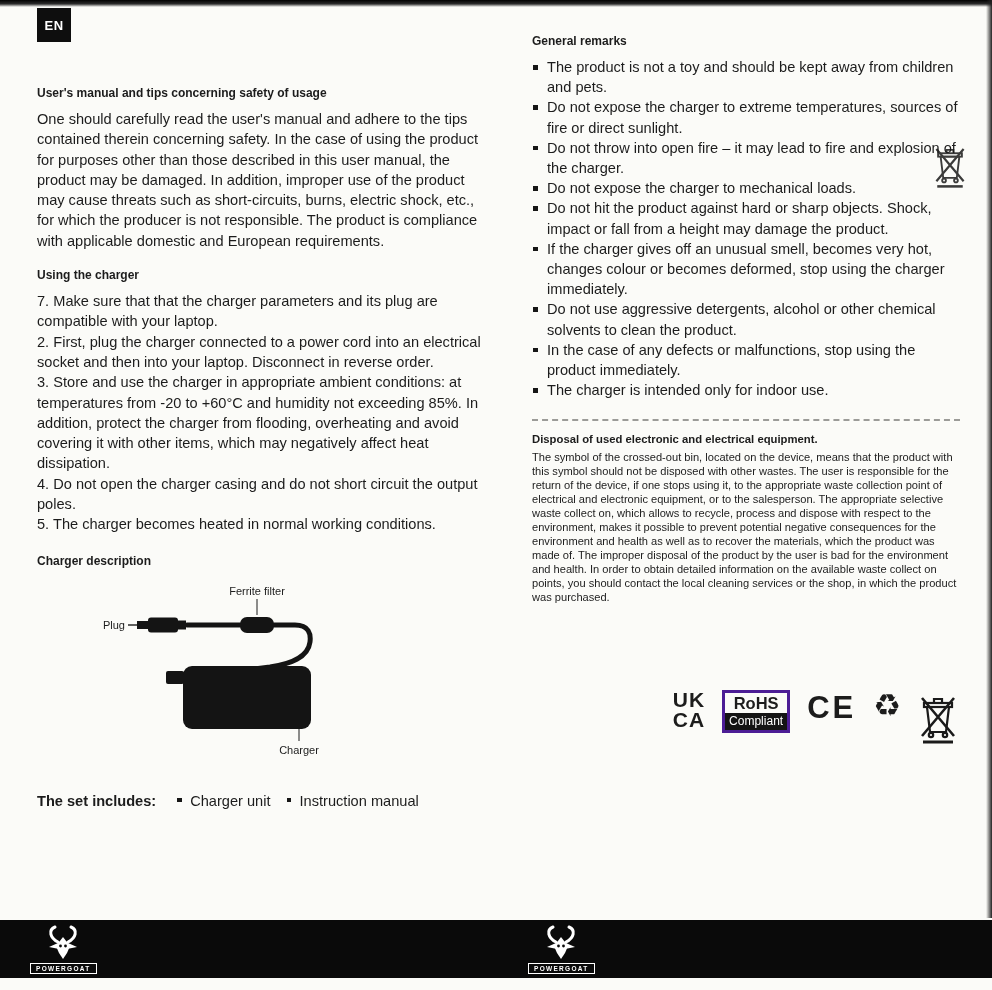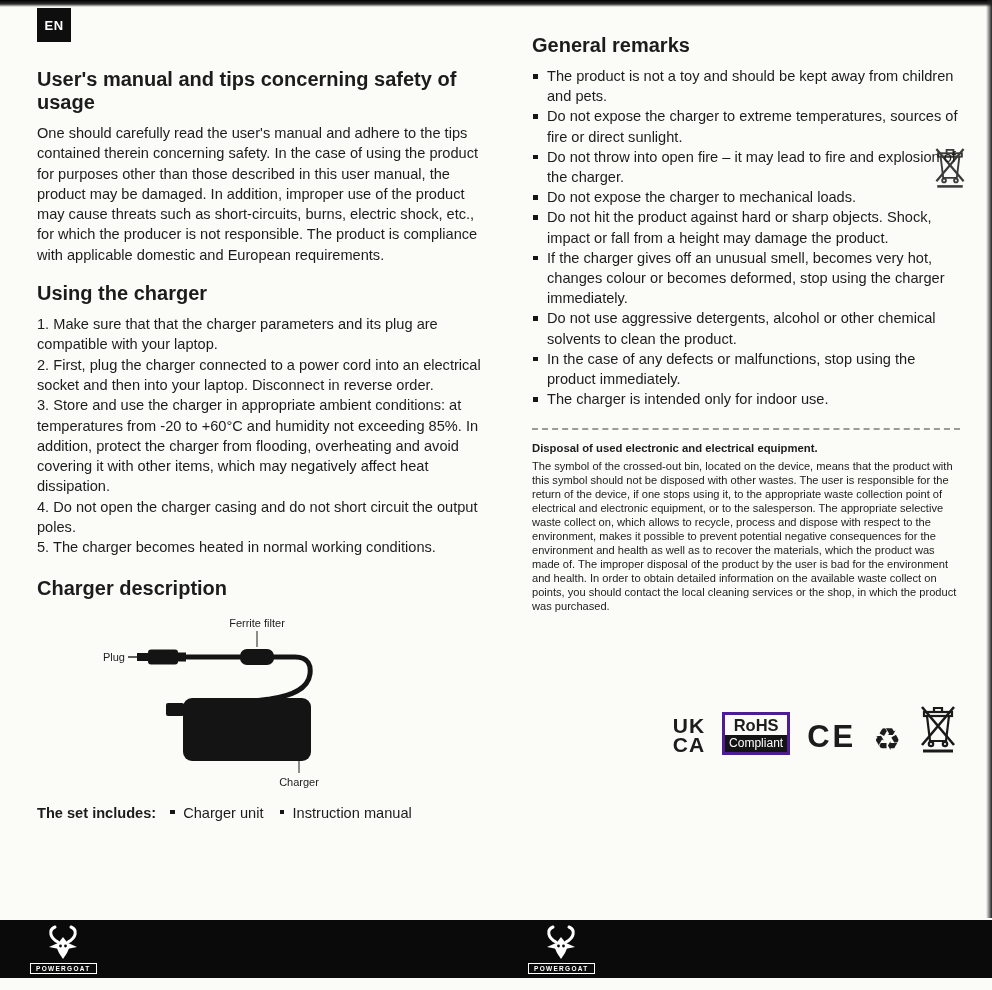--- a/index.html
+++ b/index.html
@@ -13,47 +13,47 @@
   .edge-right{position:absolute;top:0;right:0;width:6px;height:918px;
     background:linear-gradient(to left,#222 0%,rgba(34,34,34,0) 100%);}
   .content{display:flex;padding:8px 26px 0 37px;gap:48px;}
   .col-left{width:447px;flex:none;}
   .col-right{width:428px;flex:none;padding-top:26px;}
 
   .lang-badge{width:34px;height:34px;background:#0e0e0e;color:#fff;
     display:flex;align-items:center;justify-content:center;
     font-weight:bold;font-size:13px;letter-spacing:.5px;}
 
-  .h{font-size:20px;font-weight:bold;margin:0 0 9px 0;}
-  .h.mt{margin-top:26px;}
+  .h{font-size:12px;font-weight:bold;margin:0 0 9px 0;}
+  .h.mt{margin-top:44px;}
   .h.mt2{margin-top:17px;}
   .h.mt3{margin-top:19px;}
   .body-text{font-size:14.6px;line-height:20.3px;margin:0;}
   .num-list p{font-size:14.6px;line-height:20.3px;margin:0;}
 
   ul.bullets{list-style:none;margin:0;padding:0;font-size:14.6px;line-height:20.2px;}
   ul.bullets li{position:relative;padding-left:15px;margin:0;}
   ul.bullets li::before{content:"";position:absolute;left:1px;top:8px;
     width:4.5px;height:4.5px;background:#161616;}
 
   .diagram{margin-top:4px;}
 
-  .set-row{display:flex;align-items:flex-end;gap:14px;font-size:14.6px;margin-top:0;}
+  .set-row{display:flex;align-items:flex-end;gap:21px;font-size:14.6px;margin-top:20px;}
   .set-label{font-weight:bold;}
   .set-items{display:flex;gap:16px;}
   .set-items span{position:relative;padding-left:13px;}
   .set-items span::before{content:"";position:absolute;left:0;top:5px;
     width:4.5px;height:4.5px;background:#161616;}
 
   .dashed-divider{border:none;border-top:2px dashed #9b9b98;margin:19px 0 12px 0;}
 
   .disposal-title{font-size:11.3px;font-weight:bold;margin:0 0 6px 0;}
   .disposal-body{font-size:11.1px;line-height:13.9px;margin:0;}
 
-  .logos-row{display:flex;align-items:flex-end;justify-content:flex-end;
+  .logos-row{display:flex;align-items:flex-start;justify-content:flex-end;
     gap:17px;margin-top:86px;padding-right:2px;}
   .ukca{font-weight:bold;font-size:21px;line-height:.95;letter-spacing:1px;}
   .rohs-box{border:3px solid #4c1d95;text-align:center;width:62px;}
   .rohs-top{font-weight:bold;font-size:16.5px;padding:1px 2px 0;}
   .rohs-strip{background:#141414;color:#fff;font-size:12px;padding:1px 0 2px;}
   .ce-mark{font-size:31px;font-weight:600;letter-spacing:3px;}
   .recycle{font-size:31px;line-height:1;}
 
   .weee-top{position:absolute;right:25px;top:142px;opacity:.85;}
 
@@ -99,21 +99,21 @@
 <div class="content">
 
   <div class="col-left">
     <div class="lang-badge">EN</div>
 
     <h2 class="h mt">User's manual and tips concerning safety of usage</h2>
     <p class="body-text">One should carefully read the user's manual and adhere to the tips contained therein concerning safety. In the case of using the product for purposes other than those described in this user manual, the product may be damaged. In addition, improper use of the product may cause threats such as short-circuits, burns, electric shock, etc., for which the producer is not responsible. The product is compliance with applicable domestic and European requirements.</p>
 
     <h2 class="h mt2">Using the charger</h2>
     <div class="num-list">
-        <p>1. Make sure that that the charger parameters and its plug are compatible with your laptop.</p>
+        <p>7. Make sure that that the charger parameters and its plug are compatible with your laptop.</p>
         <p>2. First, plug the charger connected to a power cord into an electrical socket and then into your laptop. Disconnect in reverse order.</p>
         <p>3. Store and use the charger in appropriate ambient conditions: at temperatures from -20 to +60°C and humidity not exceeding 85%. In addition, protect the charger from flooding, overheating and avoid covering it with other items, which may negatively affect heat dissipation.</p>
         <p>4. Do not open the charger casing and do not short circuit the output poles.</p>
         <p>5. The charger becomes heated in normal working conditions.</p>
       </div>
 
     <h2 class="h mt3">Charger description</h2>
 
     <svg class="diagram" width="450" height="188" viewBox="0 0 450 188">
 

